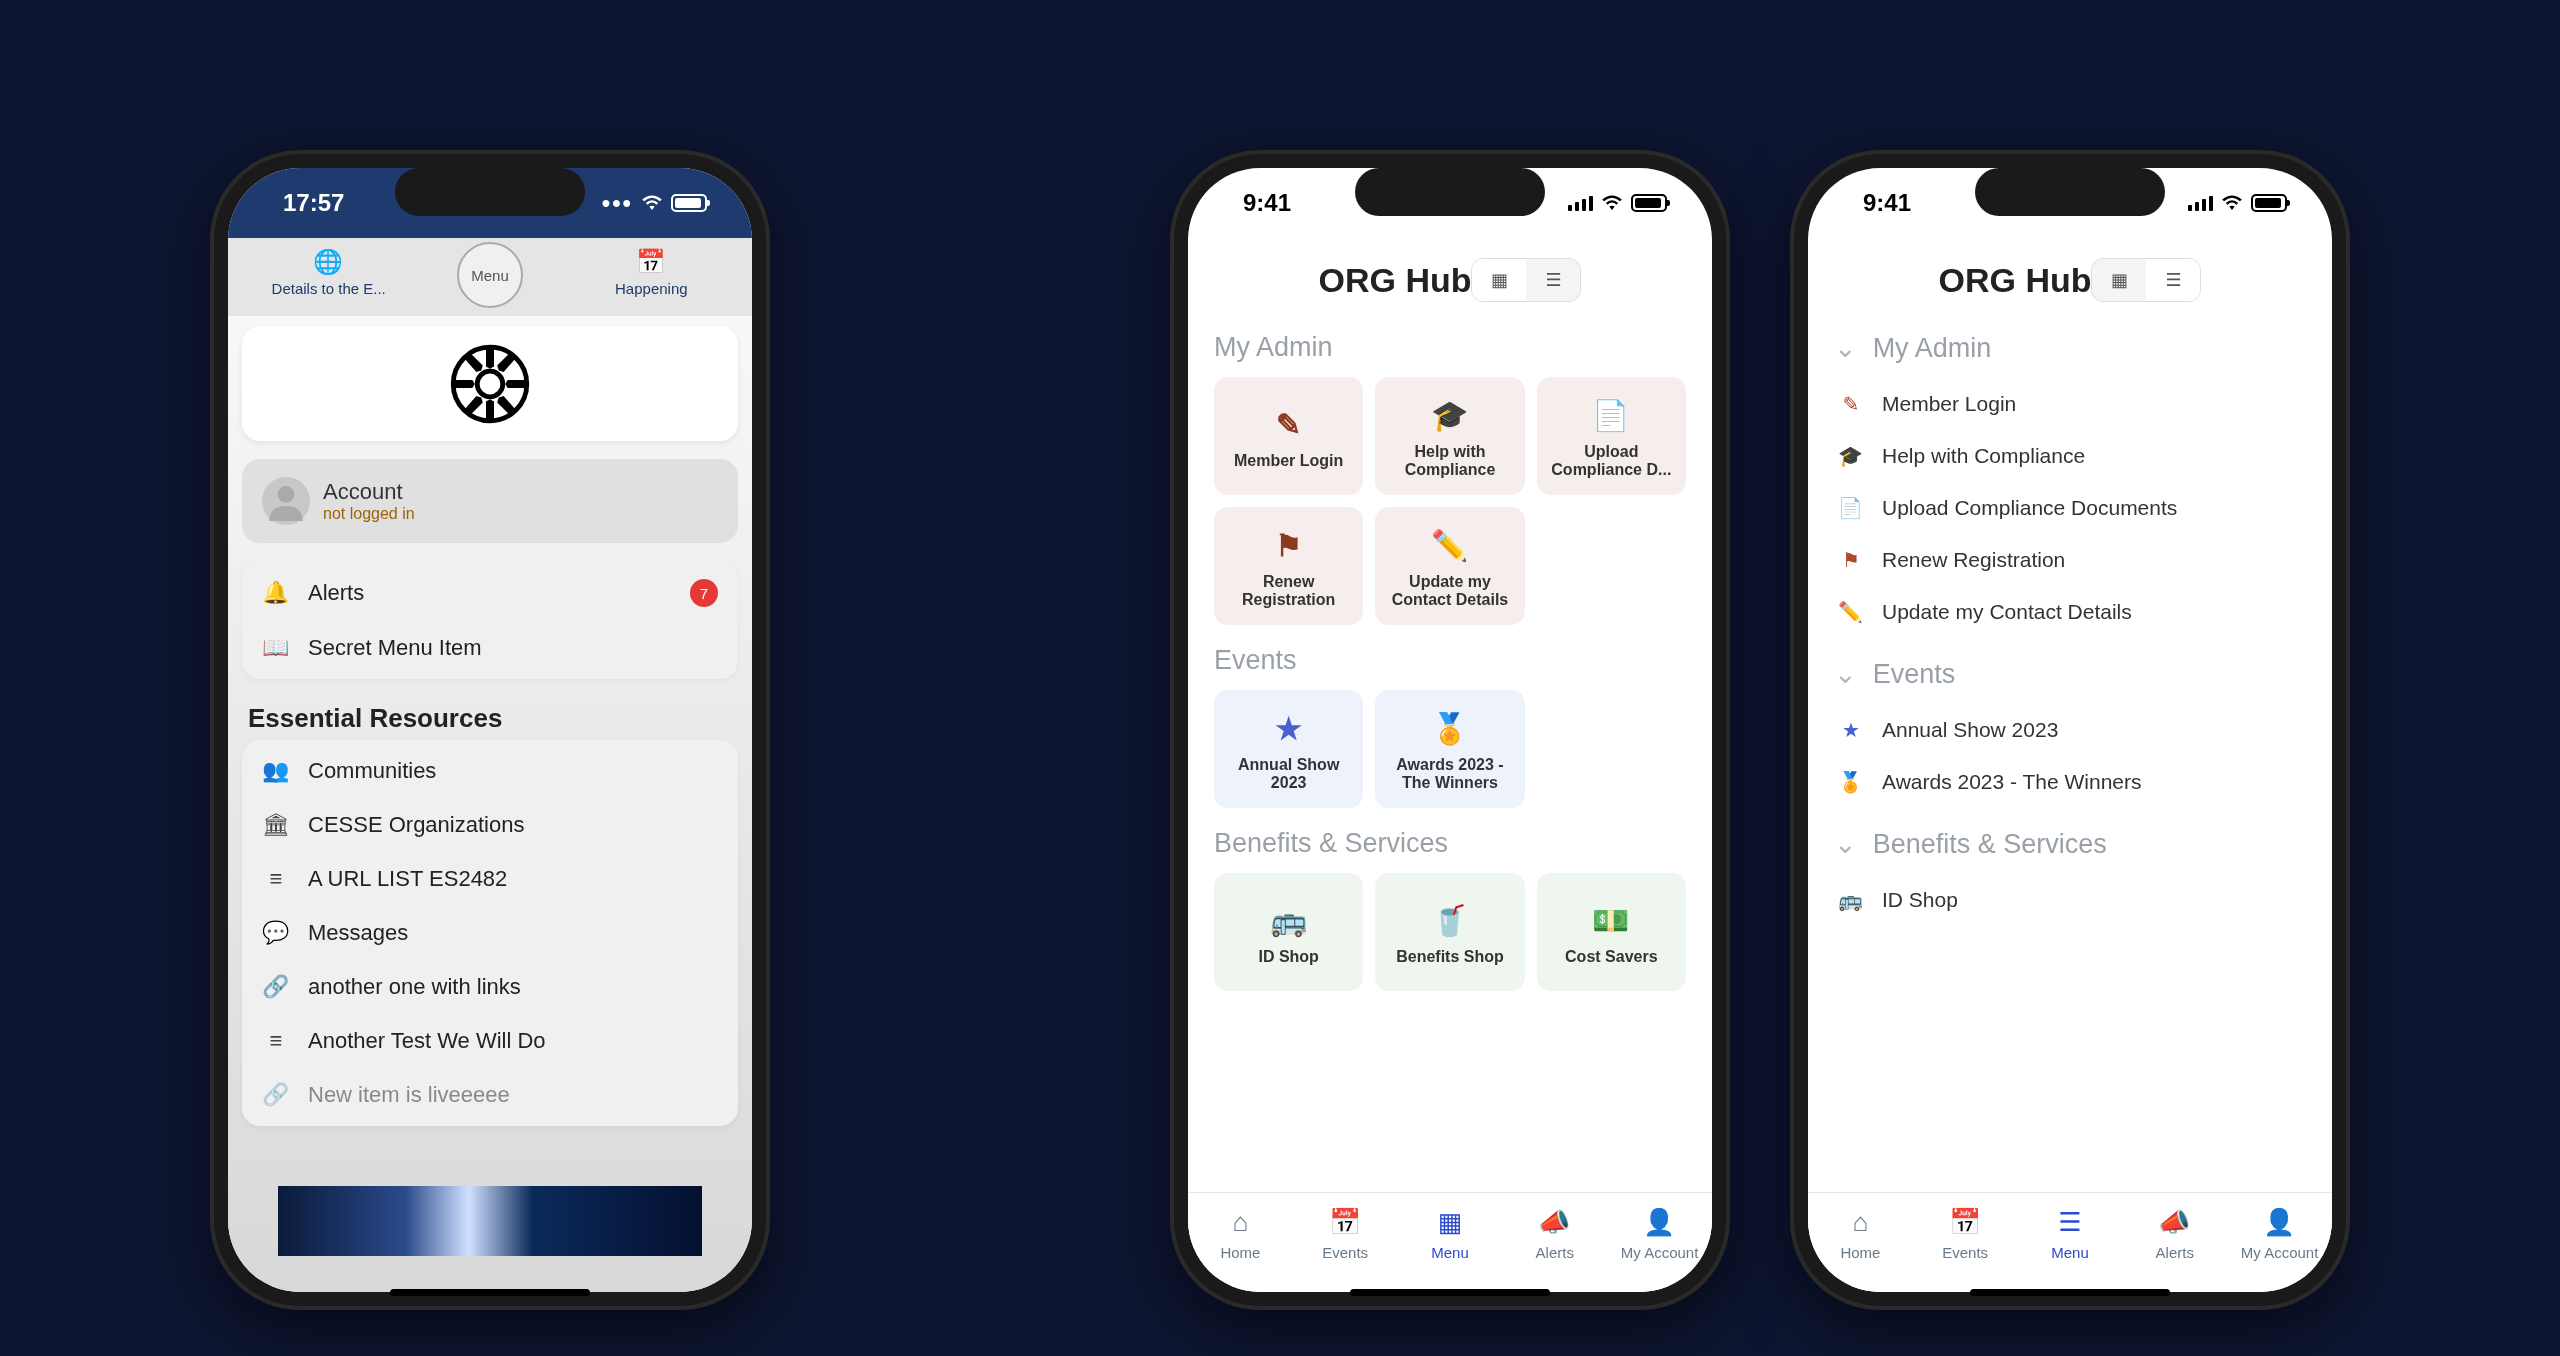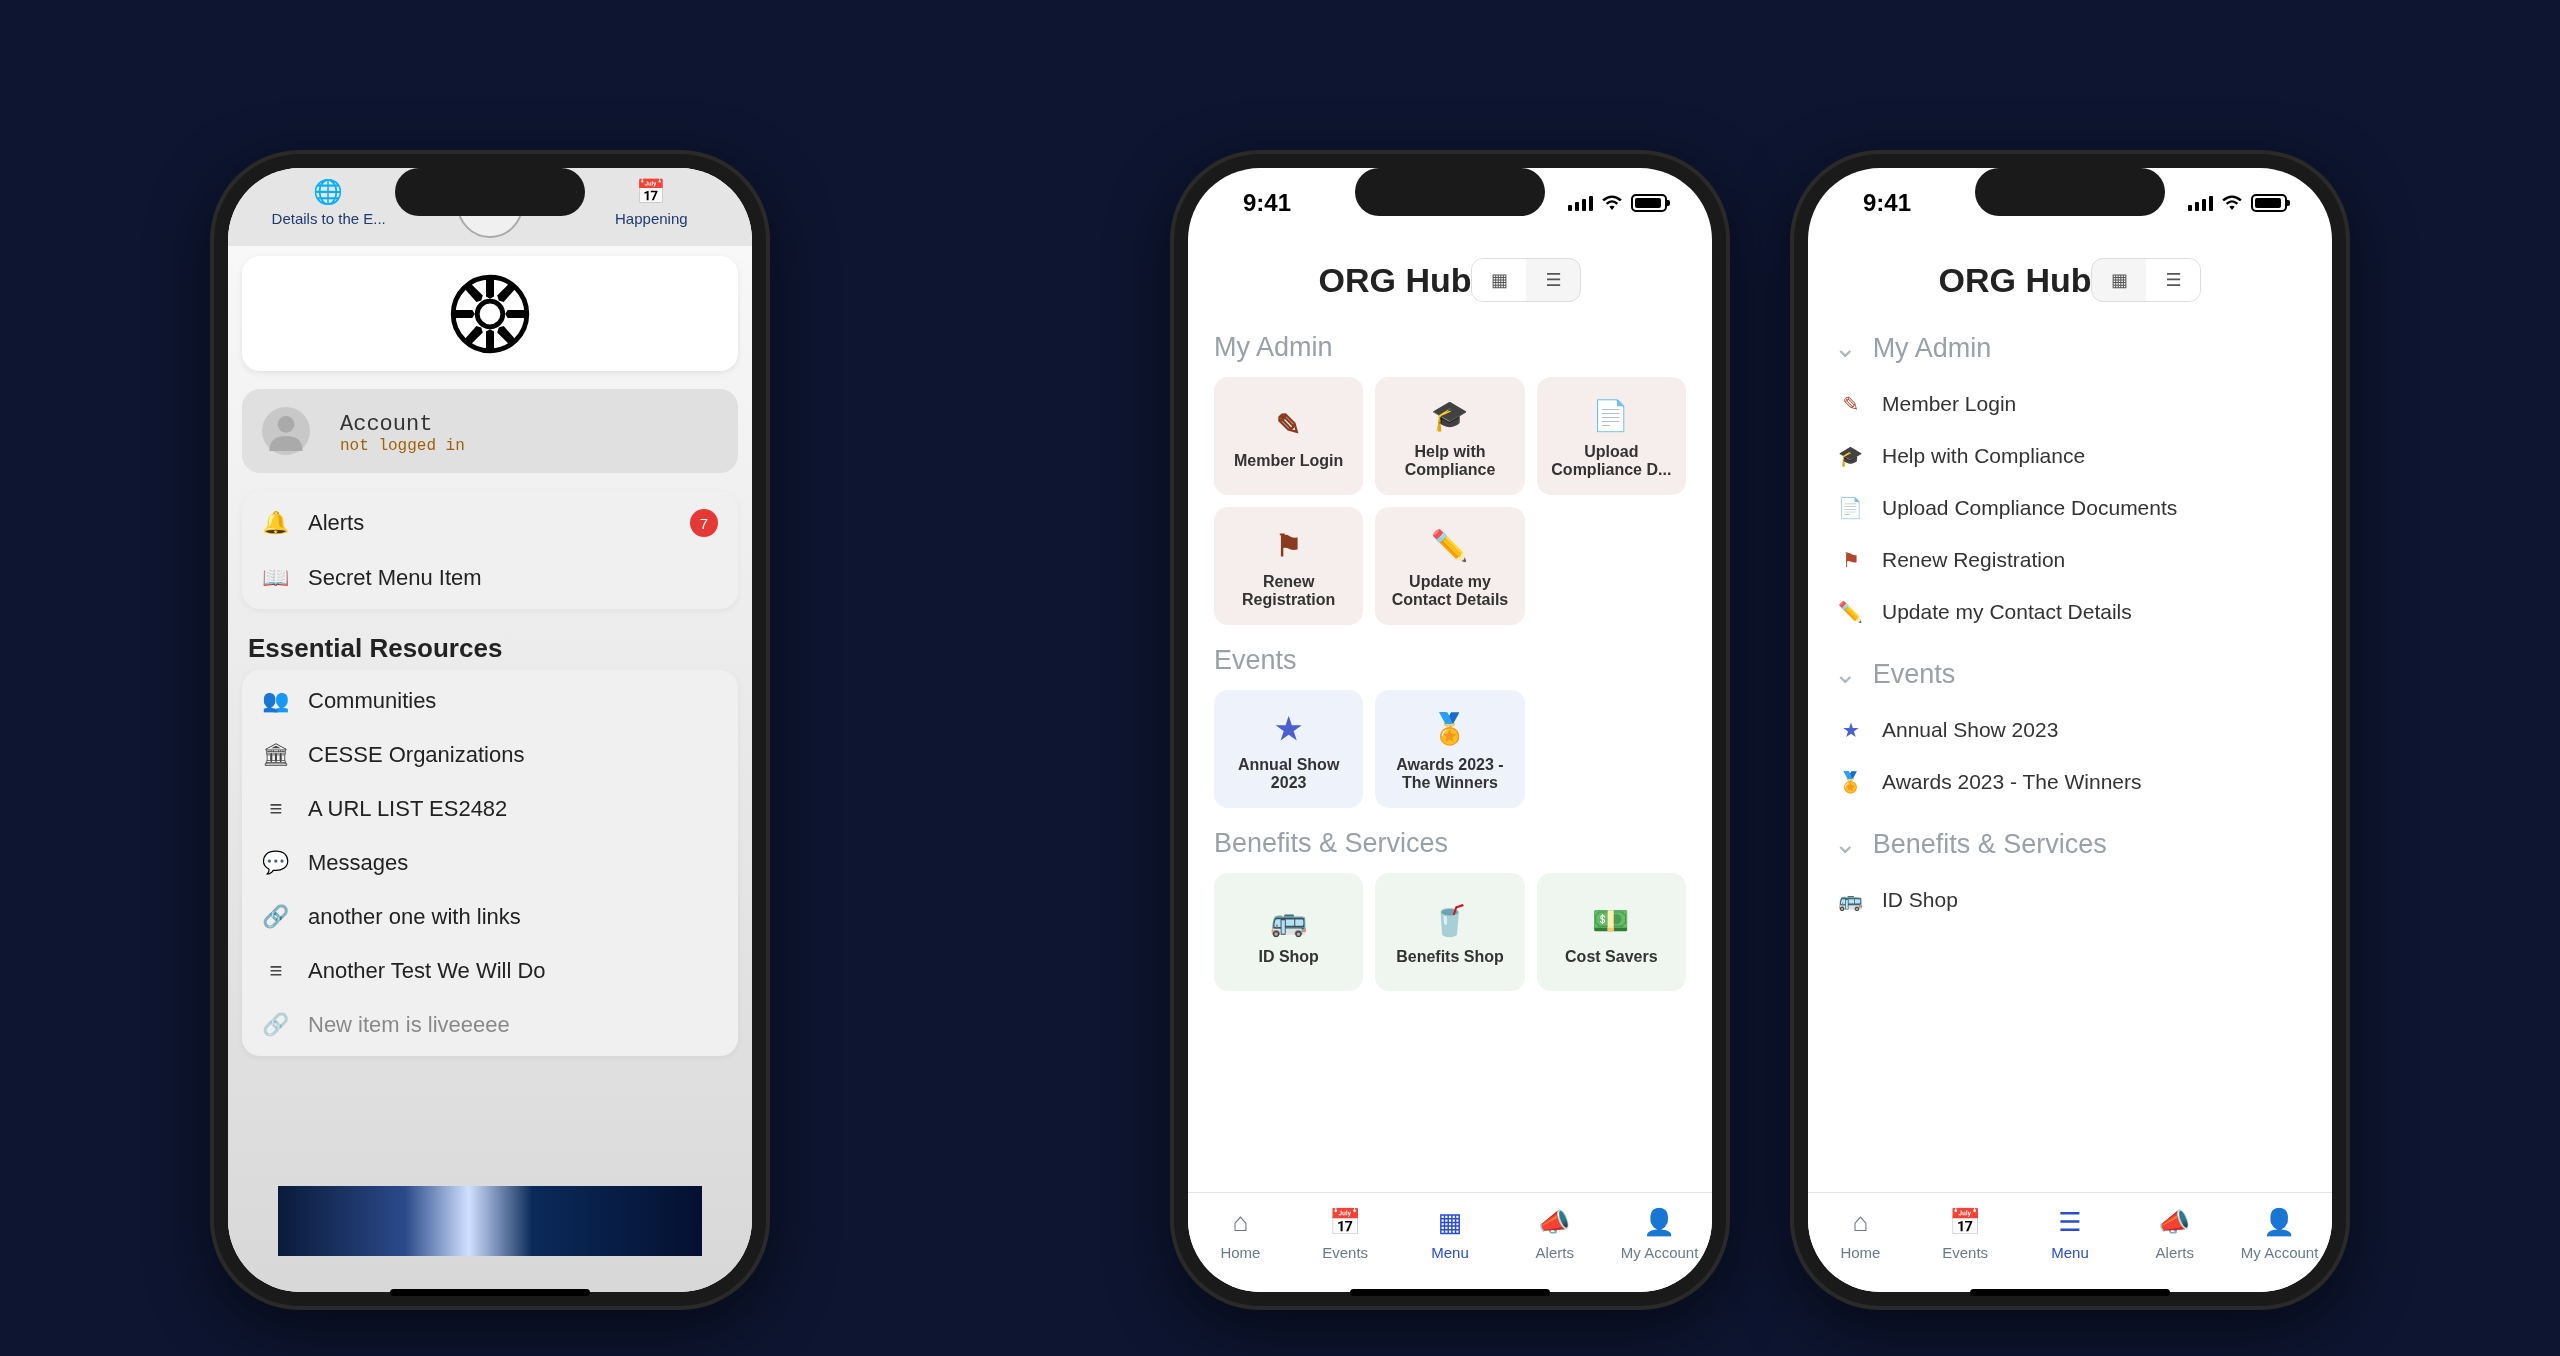--- a/index.html
+++ b/index.html
@@ -93,21 +93,21 @@
 }
 .p1-body { flex:1; overflow:hidden; background: linear-gradient(#f8f8f8,#d8d8d8); padding: 10px 14px; }
 .p1-logo-card {
   background:#fff; border-radius:18px; height:115px;
   display:flex; align-items:center; justify-content:center; margin-bottom:18px;
   box-shadow: 0 2px 6px rgba(0,0,0,0.08);
 }
 .imperial { width:80px; height:80px; }
 .p1-account {
   background:#e0e0e0; border-radius:18px; padding:18px 20px;
-  display:flex; align-items:flex-end; gap:30px; margin-bottom:18px;font-family:Liberation Mono, monospace;
+  display:flex; align-items:center; gap:13px; margin-bottom:18px;
 }
 .avatar { width:48px; height:48px; border-radius:50%; background:#c8c8c8;
   display:flex; align-items:center; justify-content:center; color:#999; font-size:30px; }
 .acct-title { font-size:22px; color:#333; }
 .acct-sub { font-size:16px; color:#a16207; }
 .p1-card {
   background:#f0f0f0; border-radius:18px; padding:4px 0; margin-bottom:14px;
   box-shadow: 0 2px 6px rgba(0,0,0,0.05);
 }
 .p1-row {
@@ -173,20 +173,32 @@
 .tab.active { color:#2a4cd0; }
 .tab-icon { font-size:26px; display:block; margin-bottom:6px; }
 svg { display:block; }
 </style>
 </head>
 <body>
 
 <div class="phone">
   <div class="notch"></div>
   <div class="screen">
+    <div class="status-bar dark">
+      <span>17:57</span>
+      <div class="status-right">
+        <span style="letter-spacing:2px">•••</span>
+        <svg class="wifi" viewBox="0 0 24 18">
+            <path d="M12 17 L9 13 Q12 11 15 13 Z M5 9 Q12 3 19 9 L17 11 Q12 6 7 11 Z M1 5 Q12 -4 23 5 L21 7 Q12 -1 3 7 Z" fill="currentColor"></path>
+          </svg>
+        <div class="battery">
+            <div class="battery-fill"></div>
+          </div>
+      </div>
+    </div>
     <div class="p1-top">
       <div class="p1-top-item">
         <span class="p1-top-icon">🌐</span>
         <span>Details to the E...</span>
       </div>
       <div class="p1-top-item p1-top-center">
         <div class="p1-menu-btn">
           <span>Menu</span>
         </div>
       </div>

